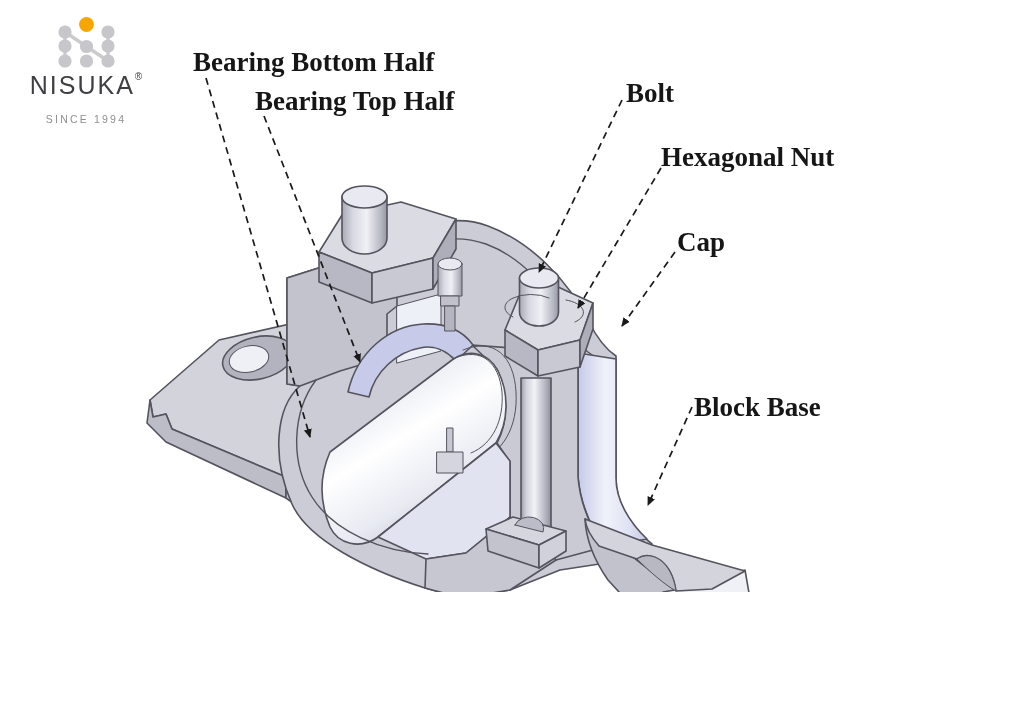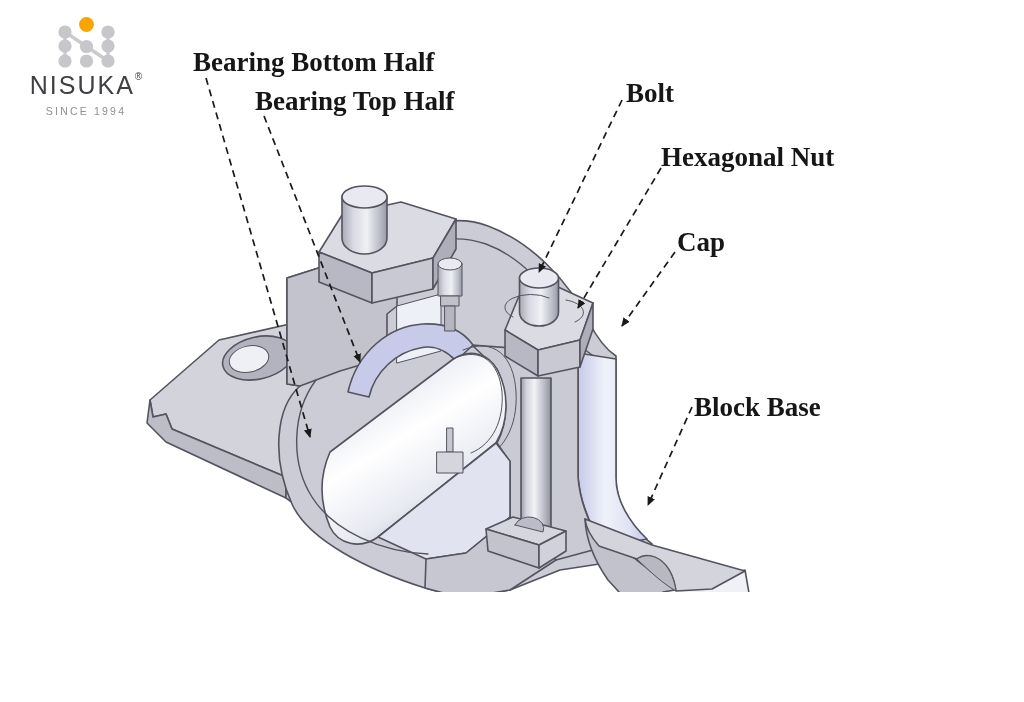--- a/index.html
+++ b/index.html
@@ -5,21 +5,21 @@
   html,body{margin:0;padding:0;}
   body{font-family:"Liberation Sans",sans-serif;background:#ffffff;}
   #stage{position:relative;width:1024px;height:592px;background:var(--page-bg,#ffffff);overflow:hidden;}
 
   
   .logo{position:absolute;left:28px;top:8px;width:116px;text-align:center;user-select:none;}
   .logo-icon{display:block;margin:0 auto;}
   .logo-brand{margin-top:2px;font-size:25px;letter-spacing:2px;color:var(--brand-color,#3f3e42);
               font-weight:500;line-height:1;white-space:nowrap;}
   .logo-brand sup{font-size:10px;vertical-align:14px;letter-spacing:0;}
-  .logo-tagline{margin-top:8px;font-size:10.5px;letter-spacing:2.2px;color:var(--tagline-color,#8f8f93);
+  .logo-tagline{margin-top:16px;font-size:10.5px;letter-spacing:2.2px;color:var(--tagline-color,#8f8f93);
                 line-height:1;white-space:nowrap;}
 
   
   #diagram-svg{position:absolute;left:0;top:0;}
   .p{stroke:var(--outline,#54535e);stroke-width:1.6;stroke-linejoin:round;stroke-linecap:round;}
   .edge{fill:none;stroke:var(--outline,#54535e);stroke-width:1.4;stroke-linejoin:round;stroke-linecap:round;}
   .thin{stroke-width:1;}
   .leader{fill:none;stroke:var(--leader,#1a1a1a);stroke-width:1.7;stroke-dasharray:7 5;}
   .part-label{font-family:"Liberation Serif",serif;font-weight:bold;font-size:27px;
               fill:var(--label-color,#161616);}

